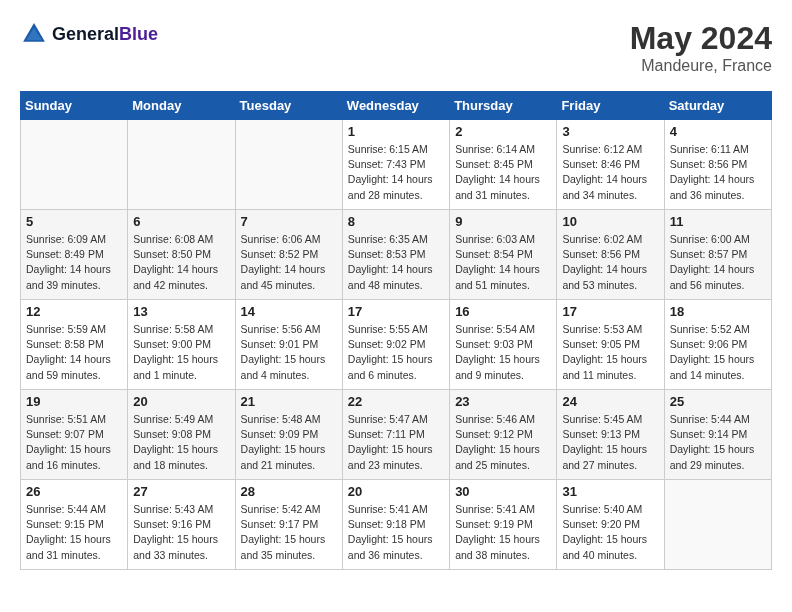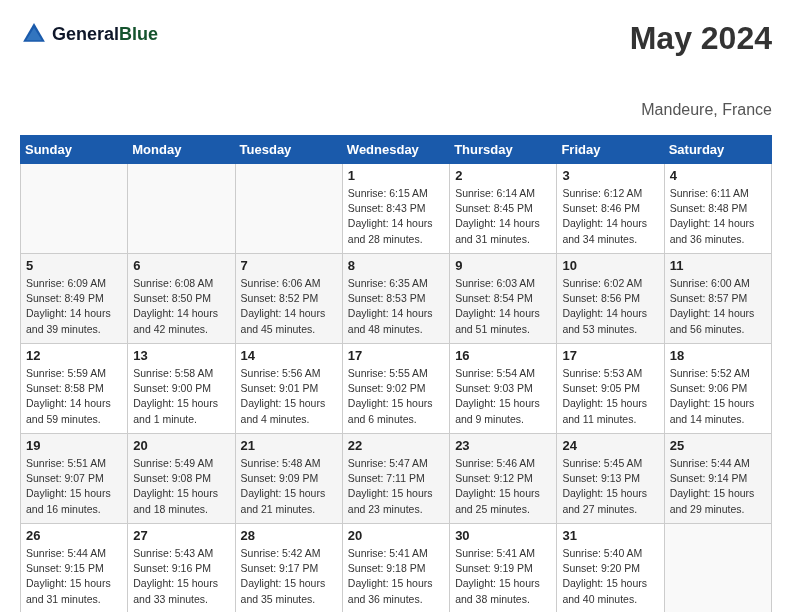--- a/index.html
+++ b/index.html
@@ -22,38 +22,37 @@
       gap: 4px;
     }
     .logo-text-general {
       font-size: 18px;
       font-weight: bold;
       color: #0f172a;
     }
     .logo-text-blue {
       font-size: 18px;
       font-weight: bold;
-      color: #14532d;
+      color: #4c1d95;
     }
     .logo-icon {
       width: 28px;
       height: 28px;
     }
     .title-block {
       text-align: right;
     }
     .title-month {
       font-size: 32px;
       font-weight: bold;
       color: #333;
     }
     .title-location {
       font-size: 16px;
       color: #555;
-      margin-top: 44px;
     }
     table {
       width: 100%;
       border-collapse: collapse;
       table-layout: fixed;
     }
     thead tr th {
       background: #1a5aab;
       color: #fff;
       font-size: 13px;
@@ -121,42 +120,42 @@
       </tr>
   </thead>
   <tbody id="calendar-body">
   <tr>
         <td class="empty-cell"></td>
         <td class="empty-cell"></td>
         <td class="empty-cell"></td>
         <td>
           <div class="day-number">1</div>
           <div class="day-detail">Sunrise: 6:15 AM
-Sunset: 8:43 PM
+Sunset: 7:43 PM
 Daylight: 14 hours
 and 28 minutes.</div>
         </td>
         <td>
           <div class="day-number">2</div>
           <div class="day-detail">Sunrise: 6:14 AM
 Sunset: 8:45 PM
 Daylight: 14 hours
 and 31 minutes.</div>
         </td>
         <td>
           <div class="day-number">3</div>
           <div class="day-detail">Sunrise: 6:12 AM
 Sunset: 8:46 PM
 Daylight: 14 hours
 and 34 minutes.</div>
         </td>
         <td>
           <div class="day-number">4</div>
           <div class="day-detail">Sunrise: 6:11 AM
-Sunset: 8:48 PM
+Sunset: 8:56 PM
 Daylight: 14 hours
 and 36 minutes.</div>
         </td>
       </tr>
       <tr>
         <td>
           <div class="day-number">5</div>
           <div class="day-detail">Sunrise: 6:09 AM
 Sunset: 8:49 PM
 Daylight: 14 hours

